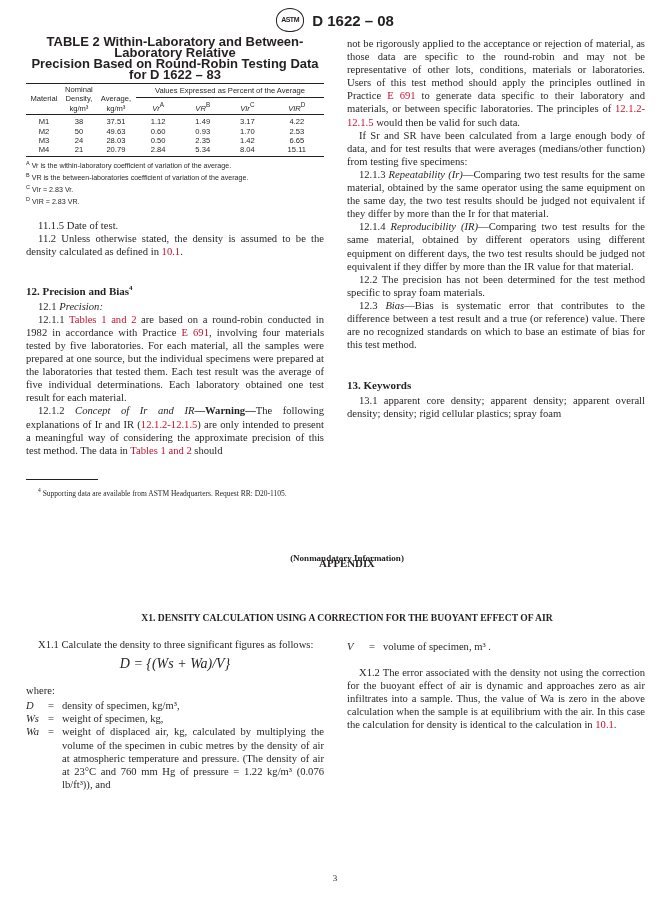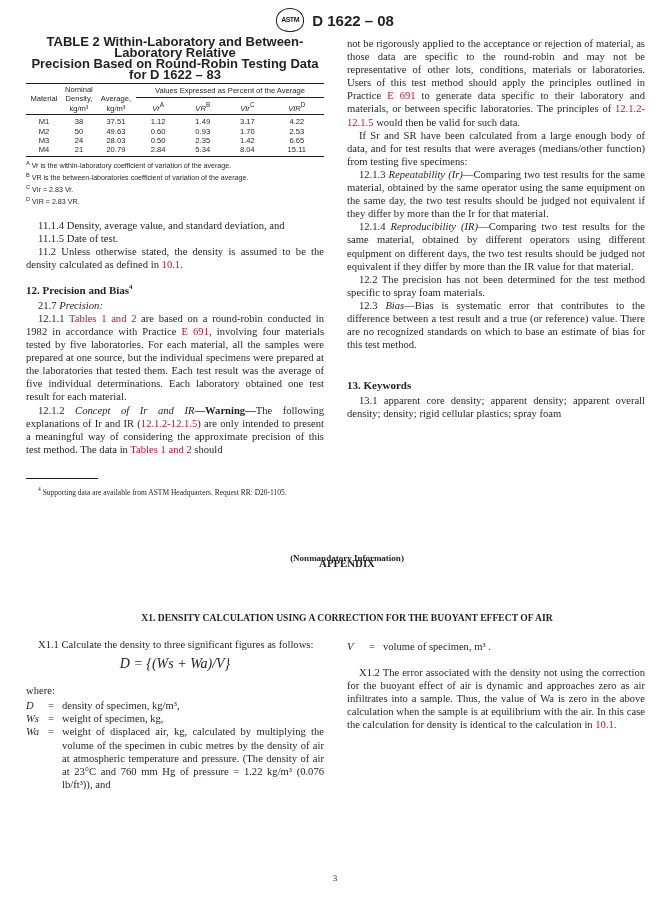--- a/index.html
+++ b/index.html
@@ -16,21 +16,21 @@
   .tbl-title{font-family:"Liberation Sans",sans-serif;font-weight:bold;font-size:13px;line-height:11px;text-align:center;margin-bottom:3px;}
   table{border-collapse:collapse;width:100%;font-family:"Liberation Sans",sans-serif;font-size:7.6px;line-height:9.4px;}
   table thead tr.top th{border-top:1.4px solid #231f20;}
   th{font-weight:normal;text-align:center;vertical-align:bottom;padding:1px 1px;}
   td{text-align:center;padding:0 1px;}
   .subhead{border-bottom:0.8px solid #231f20;}
   tbody tr:first-child td{border-top:1.4px solid #231f20;padding-top:2px;}
   tbody tr:last-child td{border-bottom:1.4px solid #231f20;padding-bottom:1px;}
   .fn{font-family:"Liberation Sans",sans-serif;font-size:7.1px;line-height:8.6px;text-align:left;margin-top:2px;}
   .fn sup{font-size:5.5px;}
-  .sec{font-weight:bold;font-size:11px;margin-top:10px;margin-bottom:2px;}
+  .sec{font-weight:bold;font-size:11px;margin-top:24px;margin-bottom:2px;}
   .footrule{width:72px;border-top:0.8px solid #231f20;margin-top:22px;}
   .footnote{font-size:7.5px;line-height:9.5px;margin-top:6px;text-indent:12px;}
   .app{position:absolute;left:0;width:670px;text-align:center;font-weight:bold;padding-left:12px;}
   .app1{top:557px;font-size:10.8px;}
   .app2{top:553px;font-size:9px;}
   .app3{top:612px;font-size:9.6px;}
   .col2.left{position:absolute;left:26px;width:298px;top:638px;font-size:10.6px;line-height:13.1px;text-align:justify;}
   .col2.right{position:absolute;left:347px;width:298px;top:640px;font-size:10.6px;line-height:13.1px;text-align:justify;}
   .eq{text-align:center;font-style:italic;font-size:14px;margin:6px 0 14px 0;}
   .defs{margin-top:2px;}
@@ -109,26 +109,25 @@
     </tbody>
   </table>
   <div class="fn">
     <div><sup>A</sup> <span>Vr is the within-laboratory coefficient of variation of the average.</span></div>
     <div><sup>B</sup> <span>VR is the between-laboratories coefficient of variation of the average.</span></div>
     <div><sup>C</sup> <span>VIr = 2.83 Vr.</span></div>
     <div><sup>D</sup> <span>VIR = 2.83 VR.</span></div>
   </div>
 
   <div style="height:12px"></div>
-  <p class="ind">11.1.4 Density, average value, and standard deviation, and</p>
   <p class="ind">11.1.5 Date of test.</p>
   <p class="ind"><span>11.2 Unless otherwise stated, the density is assumed to be the density calculated as defined in </span><a class="link">10.1</a><span>.</span></p>
 
   <div class="sec"><span>12. Precision and Bias</span><sup style="font-size:7px">4</sup></div>
-  <p class="ind"><span>21.7 </span><i>Precision:</i></p>
+  <p class="ind"><span>12.1 </span><i>Precision:</i></p>
   <p class="ind"><span>12.1.1 </span><a class="link">Tables 1 and 2</a><span> are based on a round-robin conducted in 1982 in accordance with Practice </span><a class="link">E 691</a><span>, involving four materials tested by five laboratories. For each material, all the samples were prepared at one source, but the individual specimens were prepared at the laboratories that tested them. Each test result was the average of five individual determinations. Each laboratory obtained one test result for each material.</span></p>
   <p class="ind"><span>12.1.2 </span><i>Concept of Ir and IR</i><b>—Warning—</b><span>The following explanations of Ir and IR (</span><a class="link">12.1.2-12.1.5</a><span>) are only intended to present a meaningful way of considering the approximate precision of this test method. The data in </span><a class="link">Tables 1 and 2</a><span> should</span></p>
 
   <div class="footrule"></div>
   <p class="footnote"><sup style="font-size:5.5px">4</sup><span> Supporting data are available from ASTM Headquarters. Request RR: D20-1105.</span></p>
 </div>
 
 <div class="col right">
   <p><span>not be rigorously applied to the acceptance or rejection of material, as those data are specific to the round-robin and may not be representative of other lots, conditions, materials or laboratories. Users of this test method should apply the principles outlined in Practice </span><a class="link">E 691</a><span> to generate data specific to their laboratory and materials, or between specific laboratories. The principles of </span><a class="link">12.1.2-12.1.5</a><span> would then be valid for such data.</span></p>
   <p class="ind">If Sr and SR have been calculated from a large enough body of data, and for test results that were averages (medians/other function) from testing five specimens:</p>

